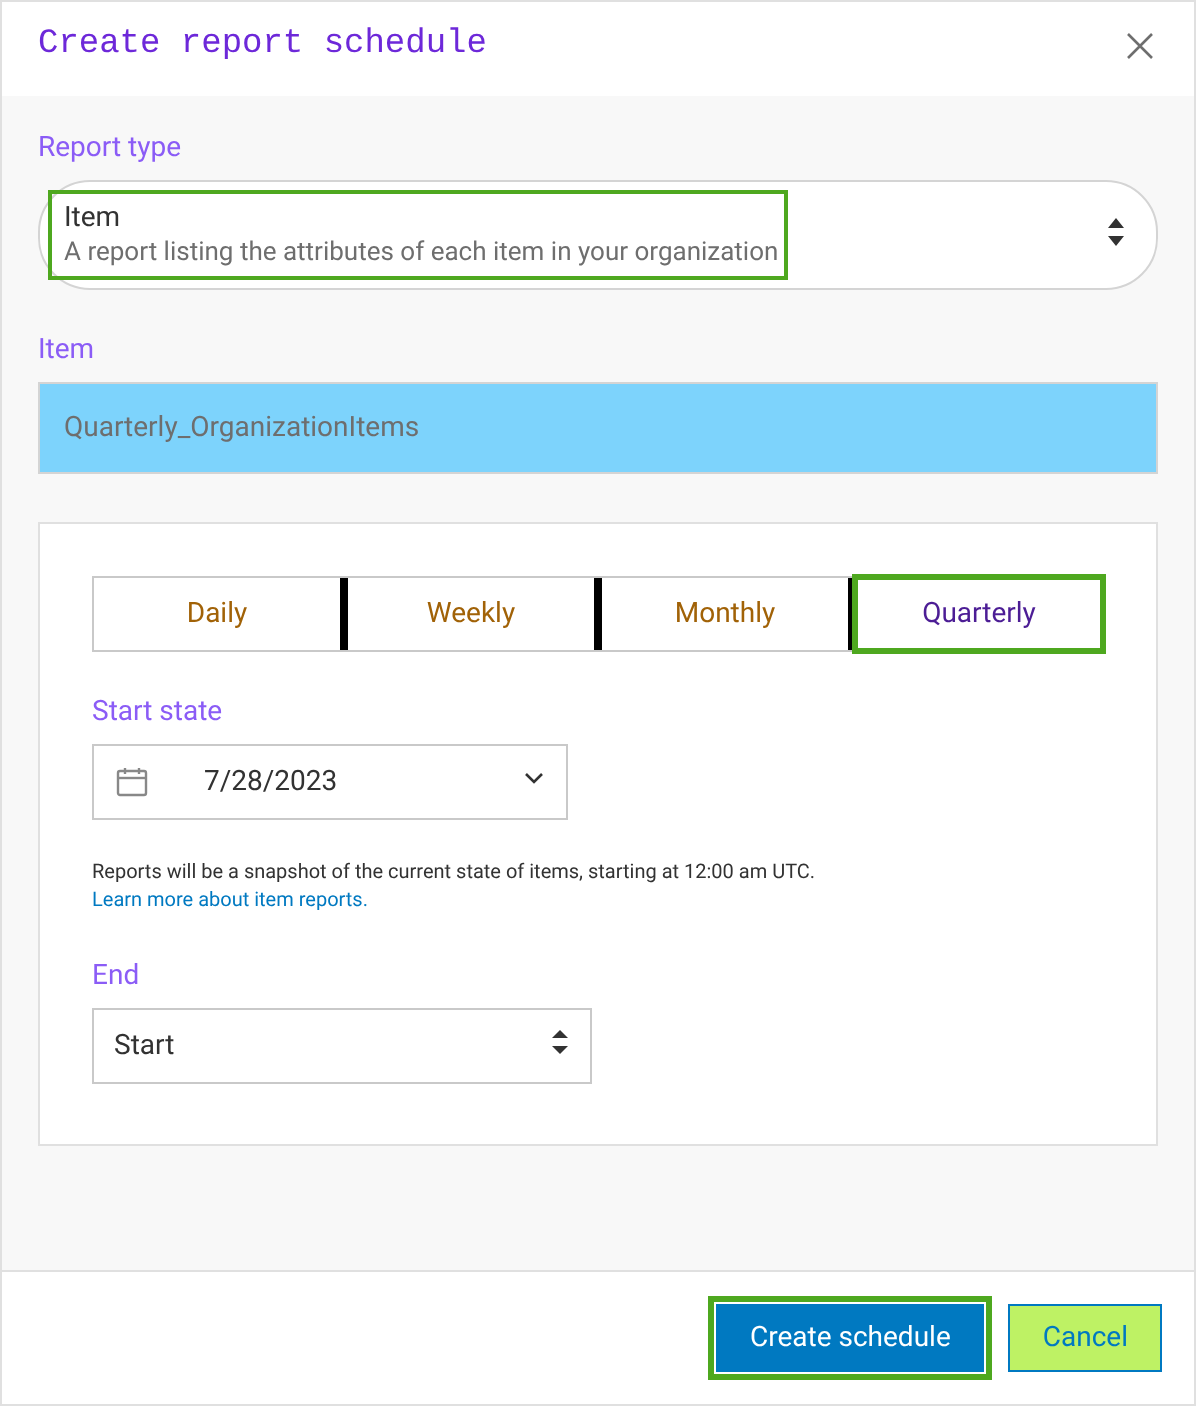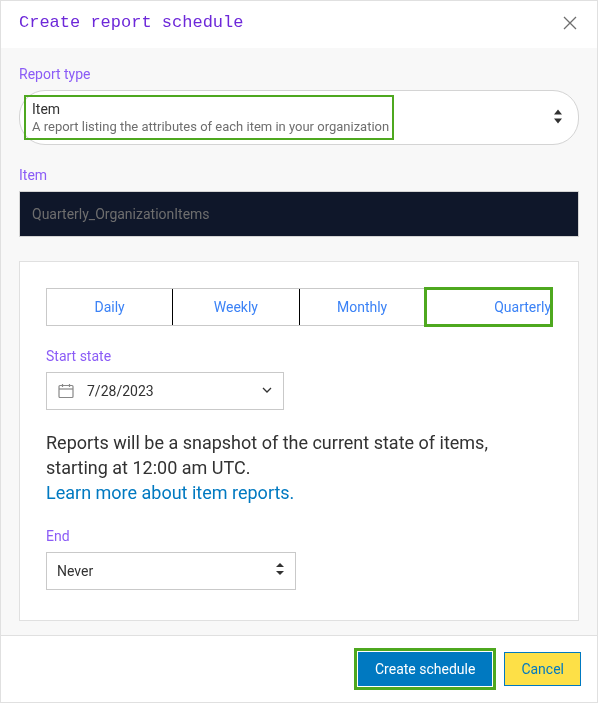--- a/index.html
+++ b/index.html
@@ -69,72 +69,71 @@
   .select-title { font-size: 14px; color:#323232; }
   .select-desc { font-size: 13px; color: #6e6e6e; margin-top: 2px;}
   .sort-icon {
     position: absolute;
     right: 14px;
     top: 50%;
     transform: translateY(-50%);
     color: #323232;
   }
   .text-input {
-    background:#0f172a;
+    background:#7dd3fc;
     border:1px solid #d4d4d4;
     padding: 14px 12px;
     font-size:14px;
     color:#6e6e6e;
   }
   .card {
     background:#fff;
     border:1px solid #e0e0e0;
     padding: 26px 26px 30px 26px;
     margin-top: 24px;
   }
   .tabs {
     display:flex;
     border:1px solid #c9c9c9;
   }
   .tab {
     flex:1;
     text-align:center;
     padding:10px 0;
     font-size:14px;
-    color:#3b82f6;
-    cursor:pointer;
-    border-right:1px solid #000000;
+    color:#a16207;
+    cursor:pointer;
+    border-right:4px solid #000000;
     position:relative;
   }
   .tab:last-child { border-right:none; }
   .tab.active {
-    color:#3b82f6;
-    text-align:right;
+    color:#4c1d95;
   }
   .tab-highlight {
     position:absolute;
     inset:-2px;
     border:3px solid #4ea81f;
     pointer-events:none;
   }
   .field-row { margin-top: 22px; }
   .date-input {
     display:flex;
     align-items:center;
     border:1px solid #c9c9c9;
     width: 238px;
     height: 38px;
     padding: 0 10px;
     gap: 12px;
     cursor:pointer;
   }
   .date-input .cal-icon { color:#888; display:flex;}
-  .date-input .value { flex:1; color:#323232; }
+  .date-input .value { flex:1; color:#323232;margin-left:15px; }
   .date-input .chev { color:#323232; }
-  .info-text { margin-top: 20px; color:#323232; font-size:18px; line-height:1.4;}
+  .info-text { margin-top: 20px; color:#323232; font-size:10px; line-height:1.4;}
   .link { color:#0079c1; cursor:pointer; }
   .select-small {
     display:flex;
     align-items:center;
     justify-content:space-between;
     border:1px solid #c9c9c9;
     width: 250px;
     height: 38px;
     padding: 0 10px;
     cursor:pointer;
@@ -159,21 +158,21 @@
     color:#fff;
     position:relative;
   }
   .btn-primary .hl-ring{
     position:absolute;
     inset:-5px;
     border:3px solid #4ea81f;
     pointer-events:none;
   }
   .btn-secondary{
-    background:#fde047;
+    background:#bef264;
     color:#0079c1;
     border:1px solid #0079c1;
   }
   .spacer-32 { height: 22px; }
 </style>
 </head>
 <body>
 
 <div class="dialog">
 
@@ -239,21 +238,21 @@
       </div>
 
       <div class="info-text">
         <span>Reports will be a snapshot of the current state of items, starting at 12:00 am UTC.</span><br>
         <span class="link">Learn more about item reports.</span>
       </div>
 
       <div class="field-row">
         <div class="section-label">End</div>
         <div class="select-small">
-          <span>Never</span>
+          <span>Start</span>
           <span>
             <svg width="10" height="14" viewBox="0 0 10 14">
                 <path d="M5 1 L9 5 L1 5 Z M5 13 L1 9 L9 9 Z" fill="#323232"></path>
               </svg>
           </span>
         </div>
       </div>
     </div>
 
   </div>

